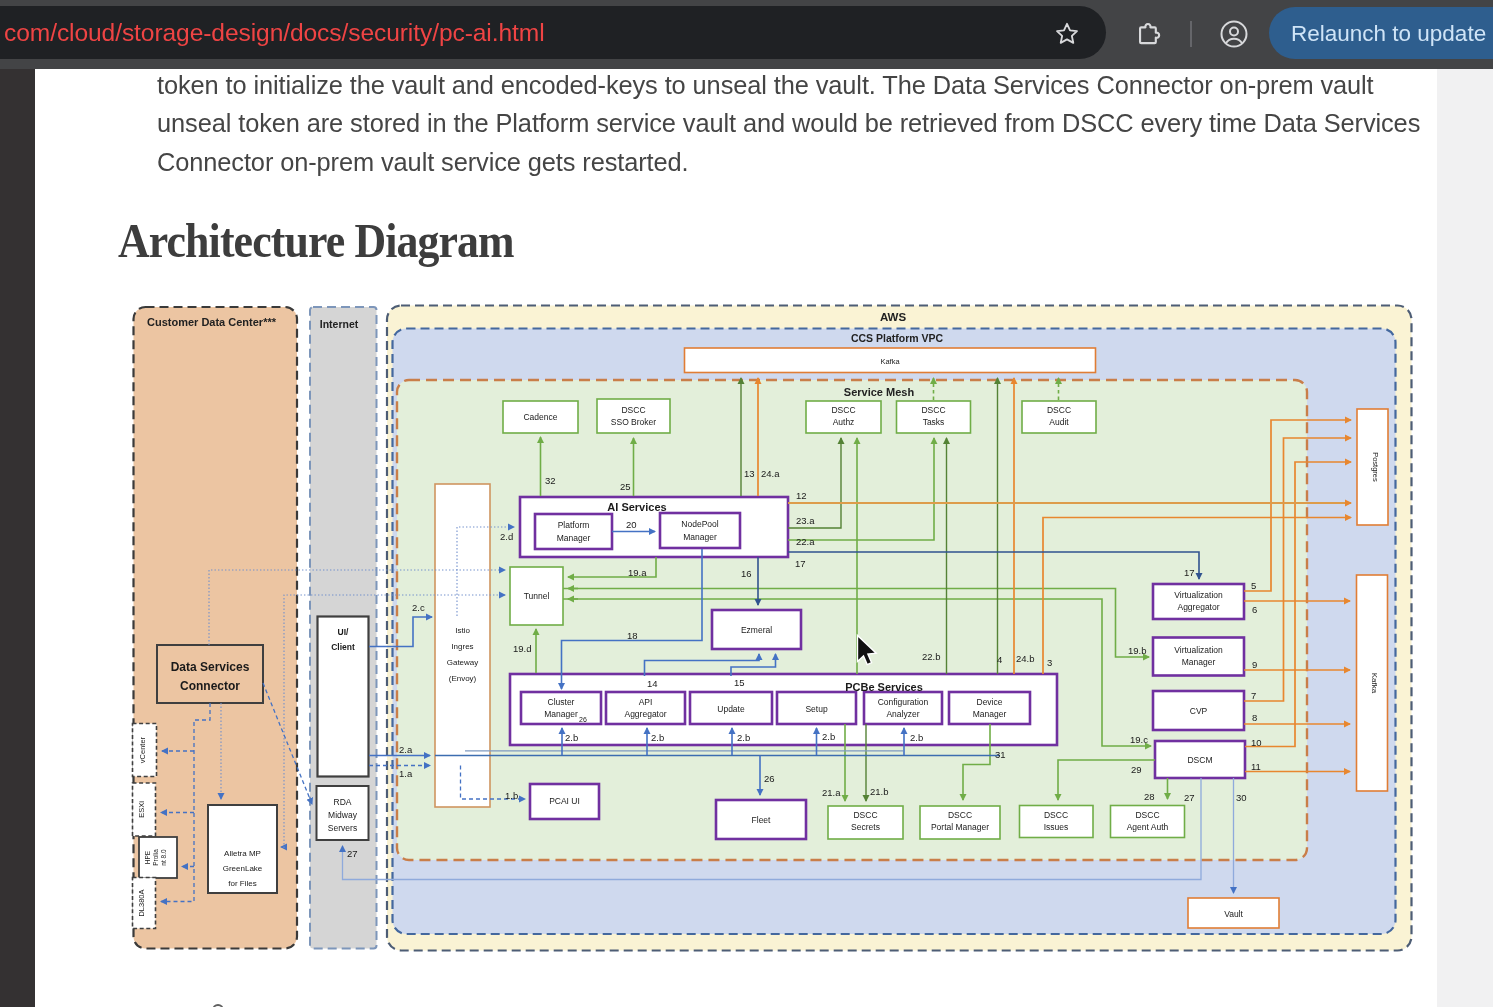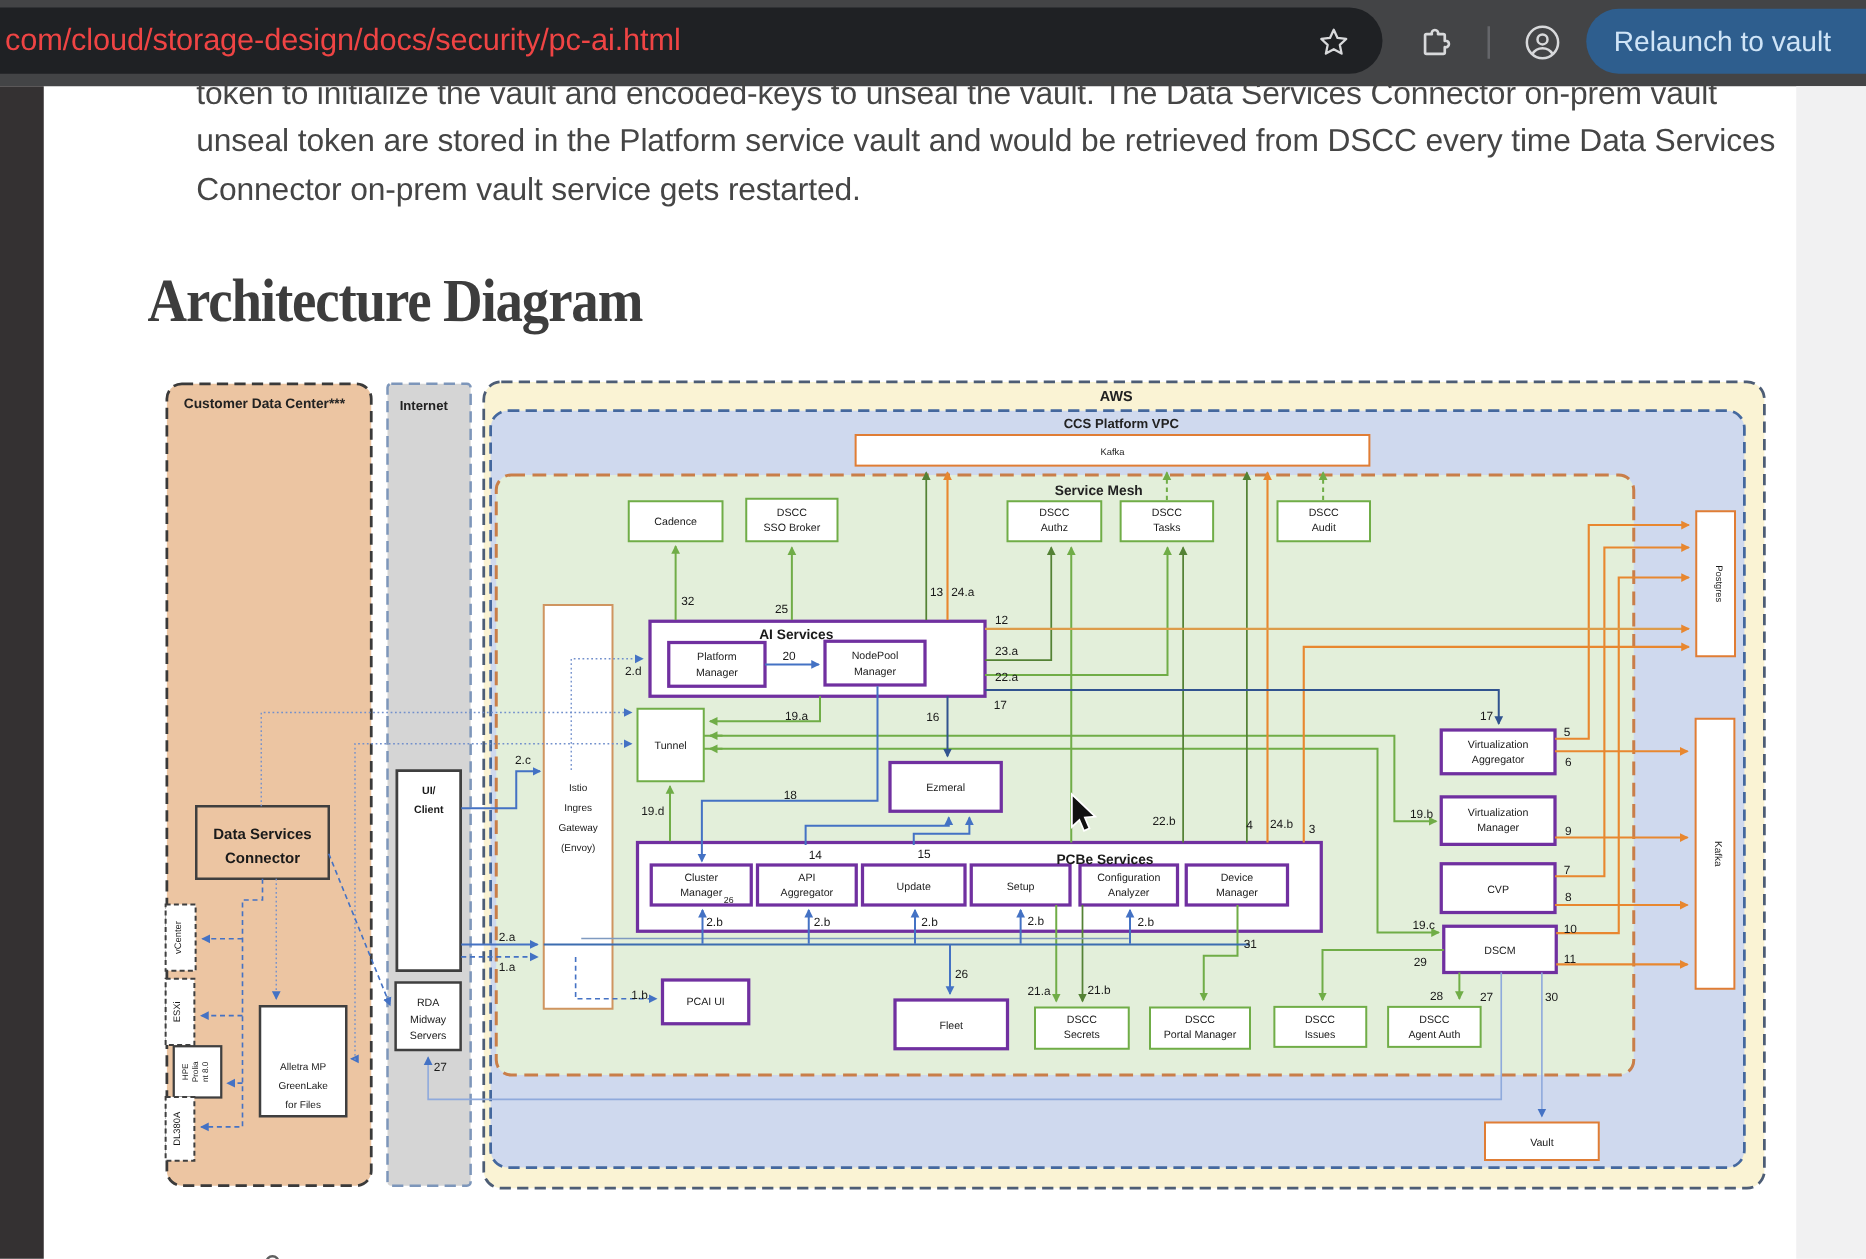--- a/index.html
+++ b/index.html
@@ -7,34 +7,34 @@
     font-family:"Liberation Sans", sans-serif; }
   .abs { position:absolute; }
   #toolbar { left:0; top:0; width:1493px; height:69px; background:#434446; }
   #urlbar { left:-40px; top:6px; width:1146px; height:53px; background:#1f2124; border-radius:27px; }
   #urltext { left:4px; top:19px; font-size:24.6px; color:#ef4444; letter-spacing:-0.1px; }
   #sep { left:1190px; top:21px; width:2px; height:26px; background:#65666a; }
   #pill { left:1269px; top:7px; width:260px; height:52px; background:#2e5e8e; border-radius:26px; }
   #pilltext { left:1291px; top:21px; font-size:22.5px; color:#cfe4f7; white-space:nowrap; }
   #sidebar { left:0; top:69px; width:35px; height:938px; background:#343132; }
   #rightstrip { left:1437px; top:69px; width:56px; height:938px; background:#f1f1f2; }
-  #para { left:157px; top:56px; width:1300px; font-size:25.4px; line-height:38.3px; color:#454545; letter-spacing:-0.1px; }
+  #para { left:157px; top:66px; width:1300px; font-size:25.4px; line-height:38.3px; color:#454545; letter-spacing:-0.1px; }
   #h1 { left:118px; top:212px; font-family:"Liberation Serif", serif; font-weight:bold;
         font-size:49px; color:#3d3d3d; transform:scaleX(0.895); transform-origin:left top; letter-spacing:-1px;}
   #bullet { left:212px; top:1004px; width:12px; height:12px; border:2.2px solid #5f5f5f; border-radius:50%; background:#fff;}
   svg text { font-family:"Liberation Sans", sans-serif; }
 </style>
 </head>
 <body>
 <div class="abs" id="toolbar"></div>
 <div class="abs" id="urlbar"></div>
 <div class="abs" id="urltext">com/cloud/storage-design/docs/security/pc-ai.html</div>
 <div class="abs" id="sep"></div>
 <div class="abs" id="pill"></div>
-<div class="abs" id="pilltext">Relaunch to vault</div>
+<div class="abs" id="pilltext">Relaunch to update</div>
 <svg class="abs" style="left:1054px;top:21px" width="26" height="26" viewBox="0 0 24 24" fill="none" stroke="#d8d9db" stroke-width="1.7" stroke-linejoin="round">
     <path d="M12 2.6 L14.8 8.6 21.2 9.4 16.5 13.8 17.8 20.2 12 17 6.2 20.2 7.5 13.8 2.8 9.4 9.2 8.6 Z"></path>
   </svg>
 <svg class="abs" style="left:1135px;top:20px" width="27" height="27" viewBox="0 0 24 24" fill="none" stroke="#d8d9db" stroke-width="1.9" stroke-linejoin="round">
     <path d="M4.5,7.5 a1,1 0 0 1 1,-1 L9.3,6.5 A2.3,2.3 0 1 1 13.7,6.5 L17.5,6.5 a1,1 0 0 1 1,1 L18.5,11.3 A2.3,2.3 0 1 1 18.5,15.7 L18.5,19.5 a1,1 0 0 1 -1,1 L5.5,20.5 a1,1 0 0 1 -1,-1 Z"></path>
   </svg>
 <svg class="abs" style="left:1219px;top:19px" width="30" height="30" viewBox="0 0 24 24" fill="none" stroke="#d8d9db" stroke-width="1.6">
     <circle cx="12" cy="12" r="10"></circle>
     <circle cx="12" cy="10" r="3.2"></circle>
     <path d="M5.5 19.5 a7.5 7.5 0 0 1 13 0"></path>

